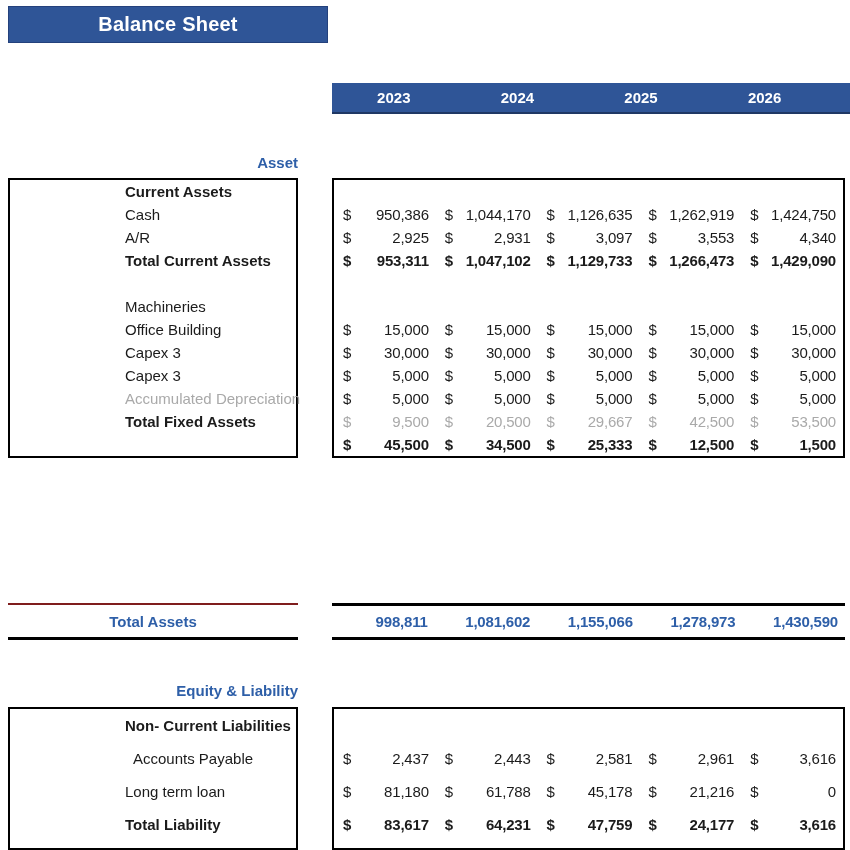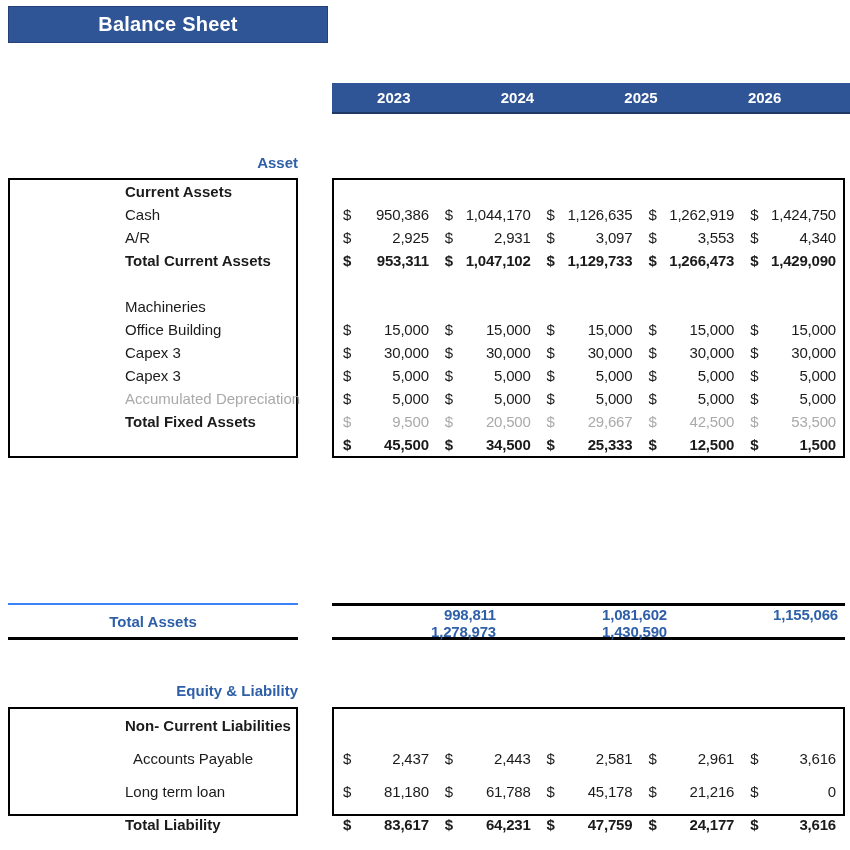--- a/index.html
+++ b/index.html
@@ -43,44 +43,44 @@
   #asset-heading{top:154px;}
   #equity-heading{top:682px;}
   
   .labels-box,.values-box{
     position:absolute;border:2px solid #000;box-sizing:border-box;
     display:grid;grid-auto-rows:33px;align-content:start;
   }
   .labels-box{left:8px;width:290px;}
   .values-box{left:332px;width:513px;}
   #asset-labels,#asset-values{top:178px;height:280px;grid-template-rows:repeat(12,1fr);}
-  #liab-labels,#liab-values{top:707px;height:109px;}
+  #liab-labels,#liab-values{top:707px;height:143px;}
   
   .lrow{display:flex;align-items:center;padding-left:115px;font-size:15px;white-space:nowrap;}
   .lrow.indent{padding-left:123px;}
   .lrow.bold{font-weight:bold;}
   .lrow.muted{color:var(--muted_text,#A9A9A9);}
   
   .vrow{display:grid;grid-template-columns:repeat(5,1fr);}
   .cell{display:flex;align-items:center;justify-content:space-between;
         padding:0 7px 0 9px;font-size:15px;letter-spacing:-0.2px;white-space:nowrap;}
   .cell.bold{font-weight:bold;}
   .cell.muted{color:var(--muted_text,#A9A9A9);}
   .cell .num{margin-left:auto;}
   
   .total-band-label{
     position:absolute;left:8px;top:603px;width:290px;height:37px;
-    border-top:2px solid #3b82f6;border-bottom:3px solid #000;box-sizing:border-box;
+    border-top:2px solid #7f1d1d;border-bottom:3px solid #000;box-sizing:border-box;
     display:flex;align-items:center;justify-content:center;
     color:var(--accent_text,#2E5FA8);font-weight:bold;font-size:15px;
   }
   .total-band-values{
     position:absolute;left:332px;top:603px;width:513px;height:37px;
     border-top:3px solid #000;border-bottom:3px solid #000;box-sizing:border-box;
-    display:grid;grid-template-columns:repeat(3,1fr);
+    display:grid;grid-template-columns:repeat(5,1fr);
   }
   .total-band-values .cell{
     color:var(--accent_text,#2E5FA8);font-weight:bold;justify-content:flex-end;
   }
 </style>
 </head>
 <body style="--header_bg: #2F5597; --header_text: #FFFFFF; --accent_text: #2E5FA8; --muted_text: #A9A9A9; --body_text: #1B1B1B;">
 
 <div class="banner">
   <span>Balance Sheet</span>

